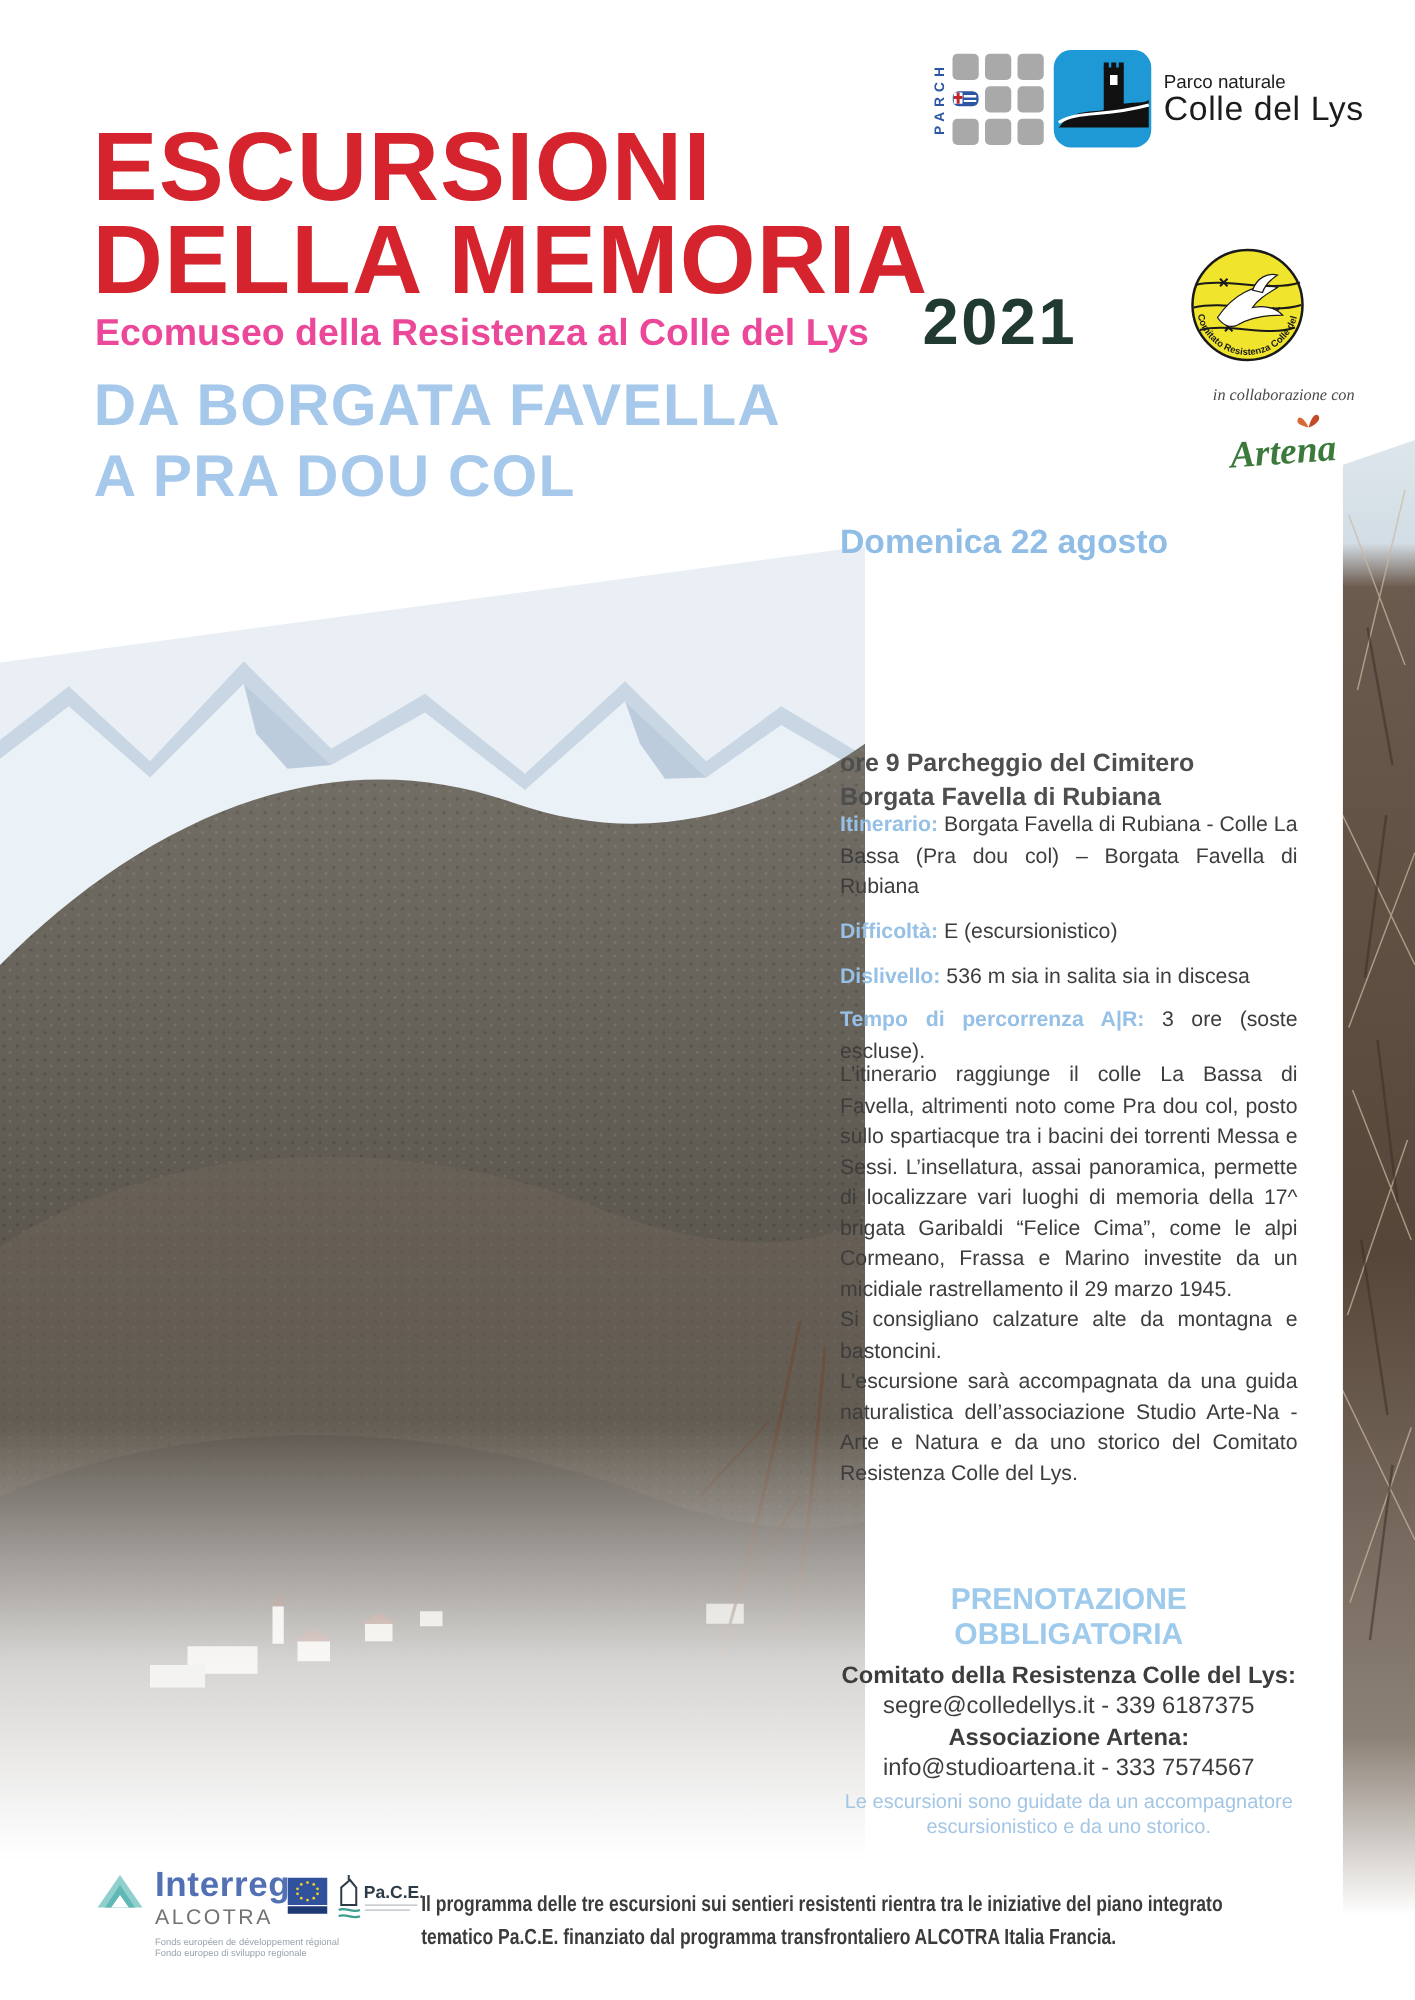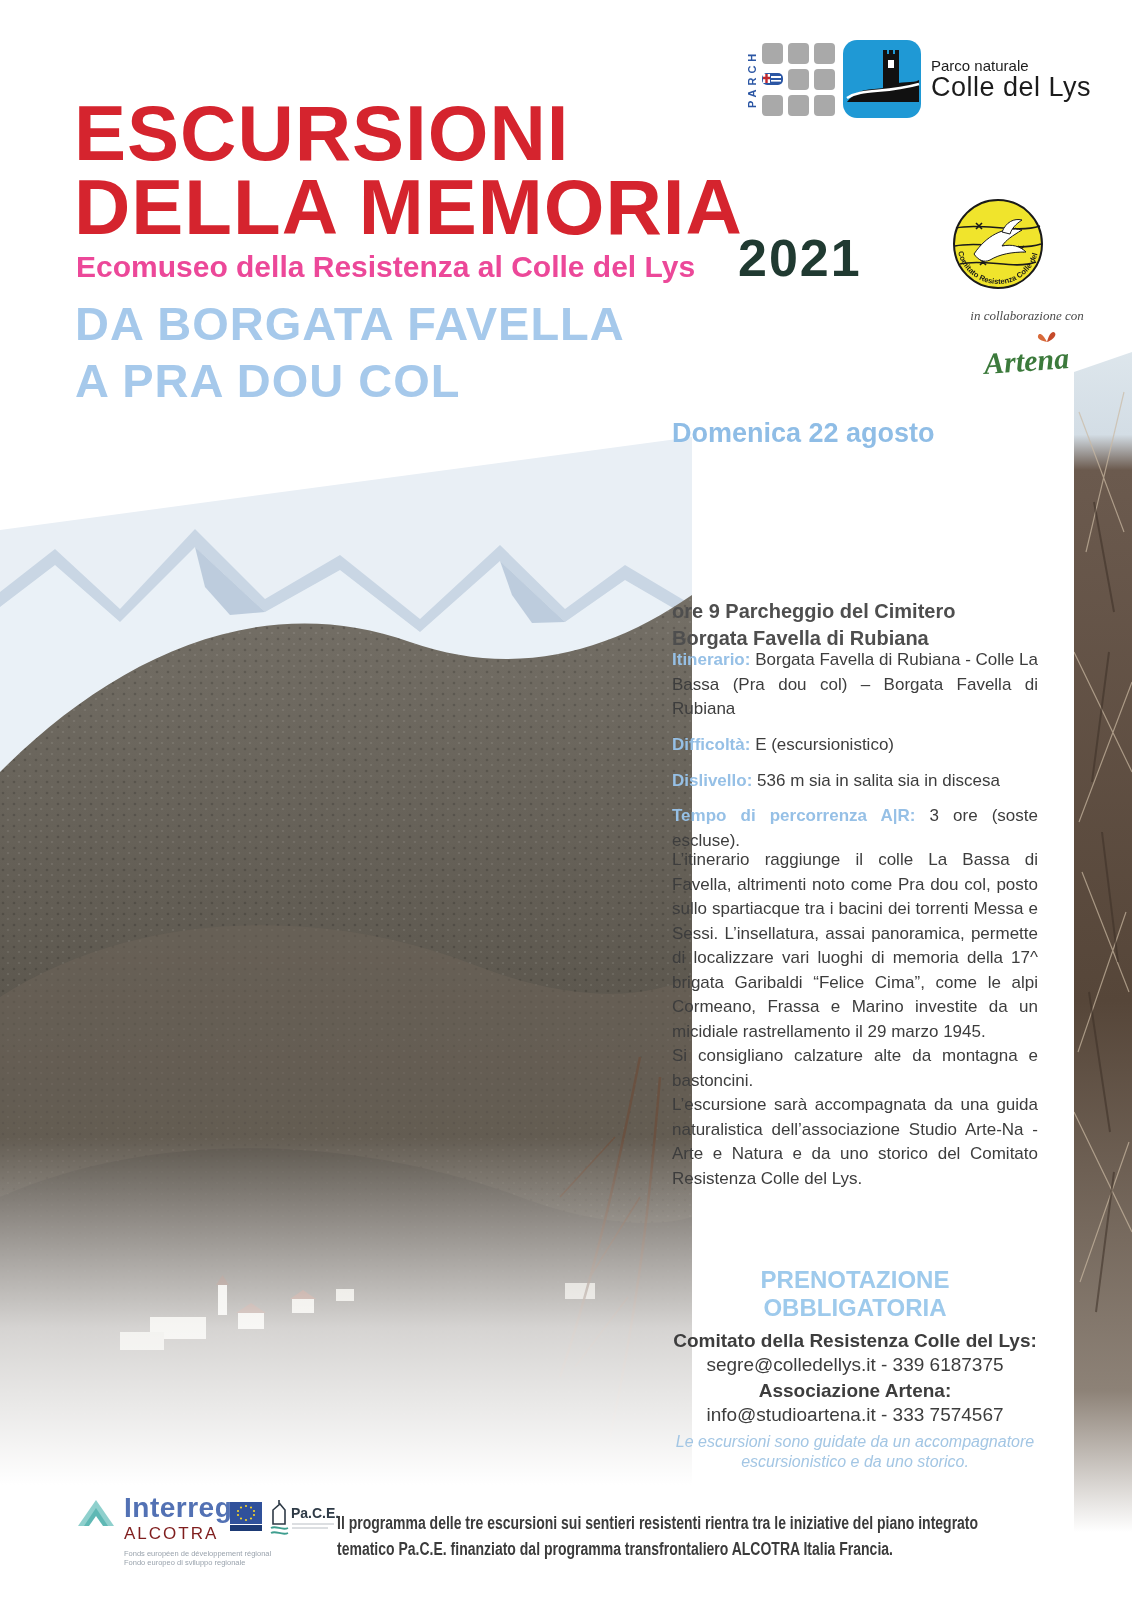--- a/index.html
+++ b/index.html
@@ -42,25 +42,25 @@
   .meeting{top:598px;font-size:20px;font-weight:700;color:#4e4e4e;line-height:27px;}
   .para{font-size:17px;line-height:24.5px;text-align:justify;}
   .field{position:absolute;left:672px;width:366px;font-size:17px;line-height:24.5px;text-align:justify;color:#3d3d3d;}
   .blue-label{color:#96c0e6;font-weight:700;}
   .desc{top:848px;}
   .desc p{margin:0;}
   .booking{top:1266px;text-align:center;}
   .booking-heading{font-size:24px;font-weight:700;color:#9ecaec;margin:0 0 8px 0;}
   .contact-name{font-size:19px;font-weight:700;margin:4px 0 0 0;}
   .contact-info{font-size:19px;margin:2px 0 2px 0;}
-  .booking-note{font-size:16px;font-style:italic;color:#a3c6e4;line-height:20px;margin-top:6px;}
+  .booking-note{font-size:16px;color:#a3c6e4;line-height:20px;margin-top:6px;}
   
   .interreg{position:absolute;left:76px;top:1494px;display:flex;}
   .interreg-text .name{font-size:28px;font-weight:700;color:#5271b4;line-height:28px;letter-spacing:0.5px;}
-  .interreg-text .prog{font-size:17px;color:#7f1d1d;letter-spacing:2px;margin-top:2px;}
+  .interreg-text .prog{font-size:17px;color:#737373;letter-spacing:2px;margin-top:2px;}
   .interreg-text .cap{font-size:7.5px;color:#9aa3ad;line-height:9px;margin-top:5px;}
   .eu-flag{position:absolute;left:230px;top:1502px;}
   .pace-logo{position:absolute;left:268px;top:1498px;}
   .footer-text{position:absolute;left:337px;top:1510px;width:870px;font-size:17.5px;line-height:26px;color:#3b3b3b;font-weight:700;transform:scaleX(0.8);transform-origin:left top;}
 </style>
 </head>
 <body>
 
 <div id="poster">
 

